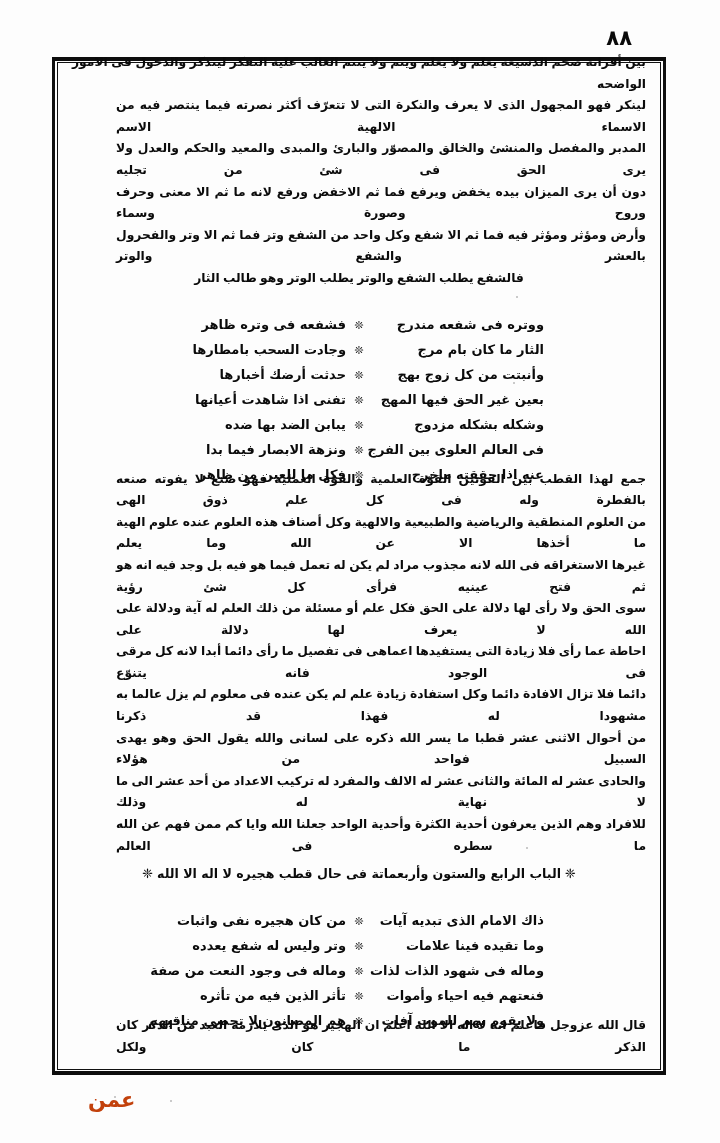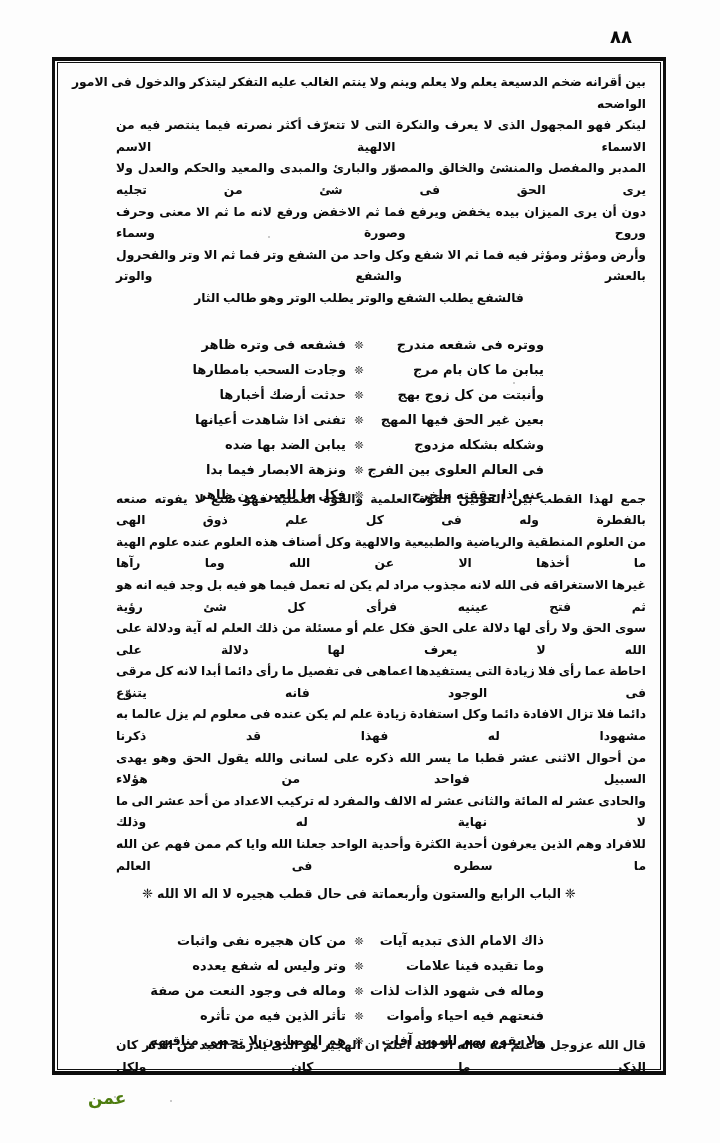--- a/index.html
+++ b/index.html
@@ -20,21 +20,21 @@
     overflow: hidden;
     margin: 0 auto;
   }
 
   
   .page-number {
     position: absolute;
     top: 26px;
     right: 88px;
     font-family: "DejaVu Sans", sans-serif;
-    font-size: 18px;
+    font-size: 21px;
     font-weight: 700;
     letter-spacing: 1px;
     color: #0a0a0a;
     direction: rtl;
   }
 
   
   .frame-outer {
     position: absolute;
     left: 52px;
@@ -68,21 +68,21 @@
     top: 1071px;
     width: 614px;
     height: 4px;
     background: #0d0d0d;
   }
 
   
   .text-column {
     position: absolute;
     left: 64px;
-    top: 68px;
+    top: 48px;
     width: 590px;
     height: 1004px;
     direction: rtl;
     text-align: justify;
     color: #0b0b0b;
     box-sizing: border-box;
     padding: 4px 8px 0 8px;
   }
 
   .prose {
@@ -151,23 +151,23 @@
     line-height: 1;
     color: #0b0b0b;
   }
 
   
   .catchword {
     position: absolute;
     left: 88px;
     top: 1088px;
     font-family: "DejaVu Sans", sans-serif;
-    font-size: 17px;
+    font-size: 21px;
     font-weight: 700;
-    color: #4d7c0f;
+    color: #c2410c;
     direction: rtl;
   }
 
   
   .speck {
     position: absolute;
     background: #b9b9b9;
     border-radius: 50%;
     pointer-events: none;
   }
@@ -195,21 +195,21 @@
       <p class="prose">فالشفع يطلب الشفع والوتر يطلب الوتر وهو طالب الثار</p>
     </div>
 
     <div class="poem">
       <div class="verse">
         <span class="hemistich first">ووتره فى شفعه مندرج</span>
         <span class="verse-sep">❊</span>
         <span class="hemistich second">فشفعه فى وتره ظاهر</span>
       </div>
       <div class="verse">
-        <span class="hemistich first">يبابن ما كان بام مرج</span>
+        <span class="hemistich first">الثار ما كان بام مرج</span>
         <span class="verse-sep">❊</span>
         <span class="hemistich second">وجادت السحب بامطارها</span>
       </div>
       <div class="verse">
         <span class="hemistich first">وأنبتت من كل زوج بهج</span>
         <span class="verse-sep">❊</span>
         <span class="hemistich second">حدثت أرضك أخبارها</span>
       </div>
       <div class="verse">
         <span class="hemistich first">بعين غير الحق فيها المهج</span>
@@ -228,21 +228,21 @@
       </div>
       <div class="verse">
         <span class="hemistich first">عنه اذا حققته ماخرج</span>
         <span class="verse-sep">❊</span>
         <span class="hemistich second">فكل ما للعين من ظاهر</span>
       </div>
     </div>
 
     <div>
       <p class="prose block">جمع لهذا القطب بين القوتين القوّة العلمية والقوّة العملية فهو صنع لا يفوته صنعه بالفطرة وله فى كل علم ذوق الهى</p>
-      <p class="prose block">من العلوم المنطقية والرياضية والطبيعية والالهية وكل أصناف هذه العلوم عنده علوم الهية ما أخذها الا عن الله وما رآها</p>
+      <p class="prose block">من العلوم المنطقية والرياضية والطبيعية والالهية وكل أصناف هذه العلوم عنده علوم الهية ما أخذها الا عن الله وما يعلم</p>
       <p class="prose block">غيرها الاستغراقه فى الله لانه مجذوب مراد لم يكن له تعمل فيما هو فيه بل وجد فيه انه هو ثم فتح عينيه فرأى كل شئ رؤية</p>
       <p class="prose block">سوى الحق ولا رأى لها دلالة على الحق فكل علم أو مسئلة من ذلك العلم له آية ودلالة على الله لا يعرف لها دلالة على</p>
       <p class="prose block">احاطة عما رأى فلا زيادة التى يستفيدها اعماهى فى تفصيل ما رأى دائما أبدا لانه كل مرقى فى الوجود فانه يتنوّع</p>
       <p class="prose block">دائما فلا تزال الافادة دائما وكل استفادة زيادة علم لم يكن عنده فى معلوم لم يزل عالما به مشهودا له فهذا قد ذكرنا</p>
       <p class="prose block">من أحوال الاثنى عشر قطبا ما يسر الله ذكره على لسانى والله يقول الحق وهو يهدى السبيل فواحد من هؤلاء</p>
       <p class="prose block">والحادى عشر له المائة والثانى عشر له الالف والمفرد له تركيب الاعداد من أحد عشر الى ما لا نهاية له وذلك</p>
       <p class="prose block">للافراد وهم الذين يعرفون أحدية الكثرة وأحدية الواحد جعلنا الله وايا كم ممن فهم عن الله ما سطره فى العالم</p>
     </div>
 
     <div class="chapter-heading">

